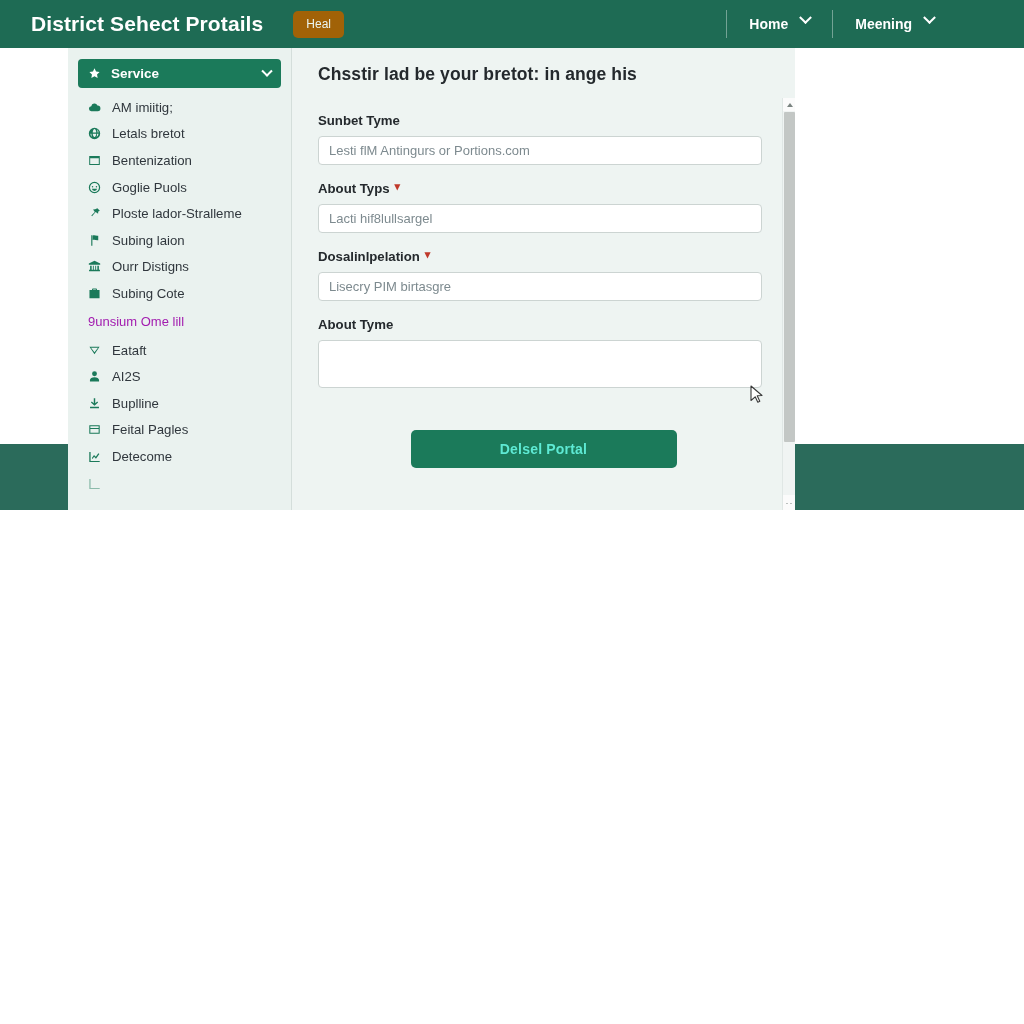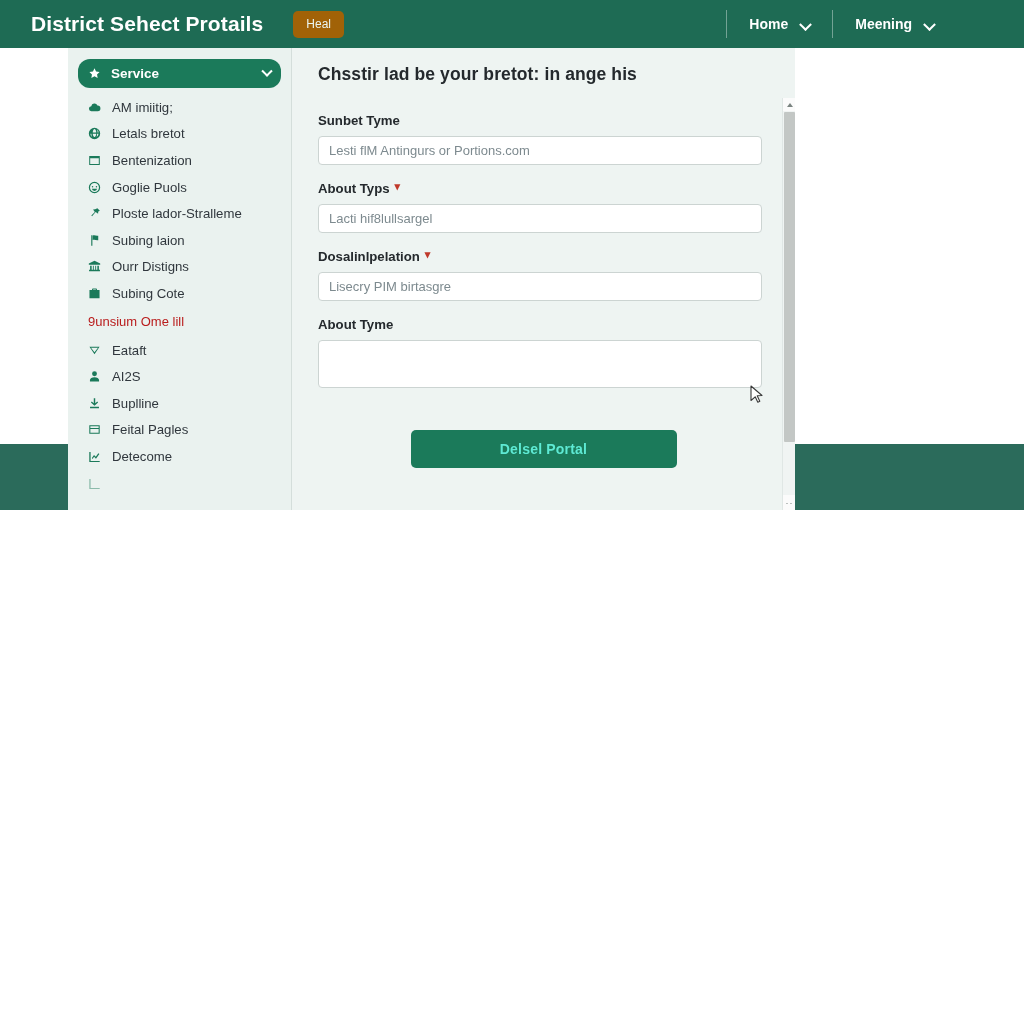--- a/index.html
+++ b/index.html
@@ -51,21 +51,21 @@
     display: flex;
     align-items: center;
     height: 30px;
   }
   .nav-sep {
     width: 1px; height: 28px;
     background: rgba(255,255,255,.38);
   }
   .nav-item {
     display: flex;
-    align-items: flex-end;
+    align-items: flex-start;
     gap: 13px;
     color: #ffffff;
     font-size: 14px;
     font-weight: bold;
     padding: 0 22px;
     white-space: nowrap;
   }
   .chev {
     display: inline-block;
     width: 9px; height: 9px;
@@ -98,21 +98,21 @@
     width: 224px; height: 462px;
     background: #eaf2ef;
     border-right: 1px solid #d4dedb;
     padding-top: 11px;
     overflow: hidden;
   }
   .side-active {
     margin: 0 10px 6px 10px;
     height: 29px;
     background: #1b7a5a;
-    border-radius: 12px;
+    border-radius: 4px;
     display: flex;
     align-items: center;
     padding: 0 10px;
     color: #ffffff;
     font-size: 13.5px;
     font-weight: bold;
   }
   .side-active .sa-label { flex: 1; margin-left: 10px; white-space: nowrap; }
   .side-active .sa-chev {
     width: 8px; height: 8px;
@@ -136,21 +136,21 @@
     gap: 11px;
     color: #30373d;
     font-size: 13.2px;
     white-space: nowrap;
   }
   .side-group {
     height: 30px;
     display: flex;
     align-items: center;
     padding: 0 10px 0 20px;
-    color: #b91c1c;
+    color: #a21caf;
     font-size: 13px;
     white-space: nowrap;
   }
 
   
   .content {
     position: absolute;
     left: 225px; top: 0;
     width: 502px; height: 462px;
     background: #eef4f2;

